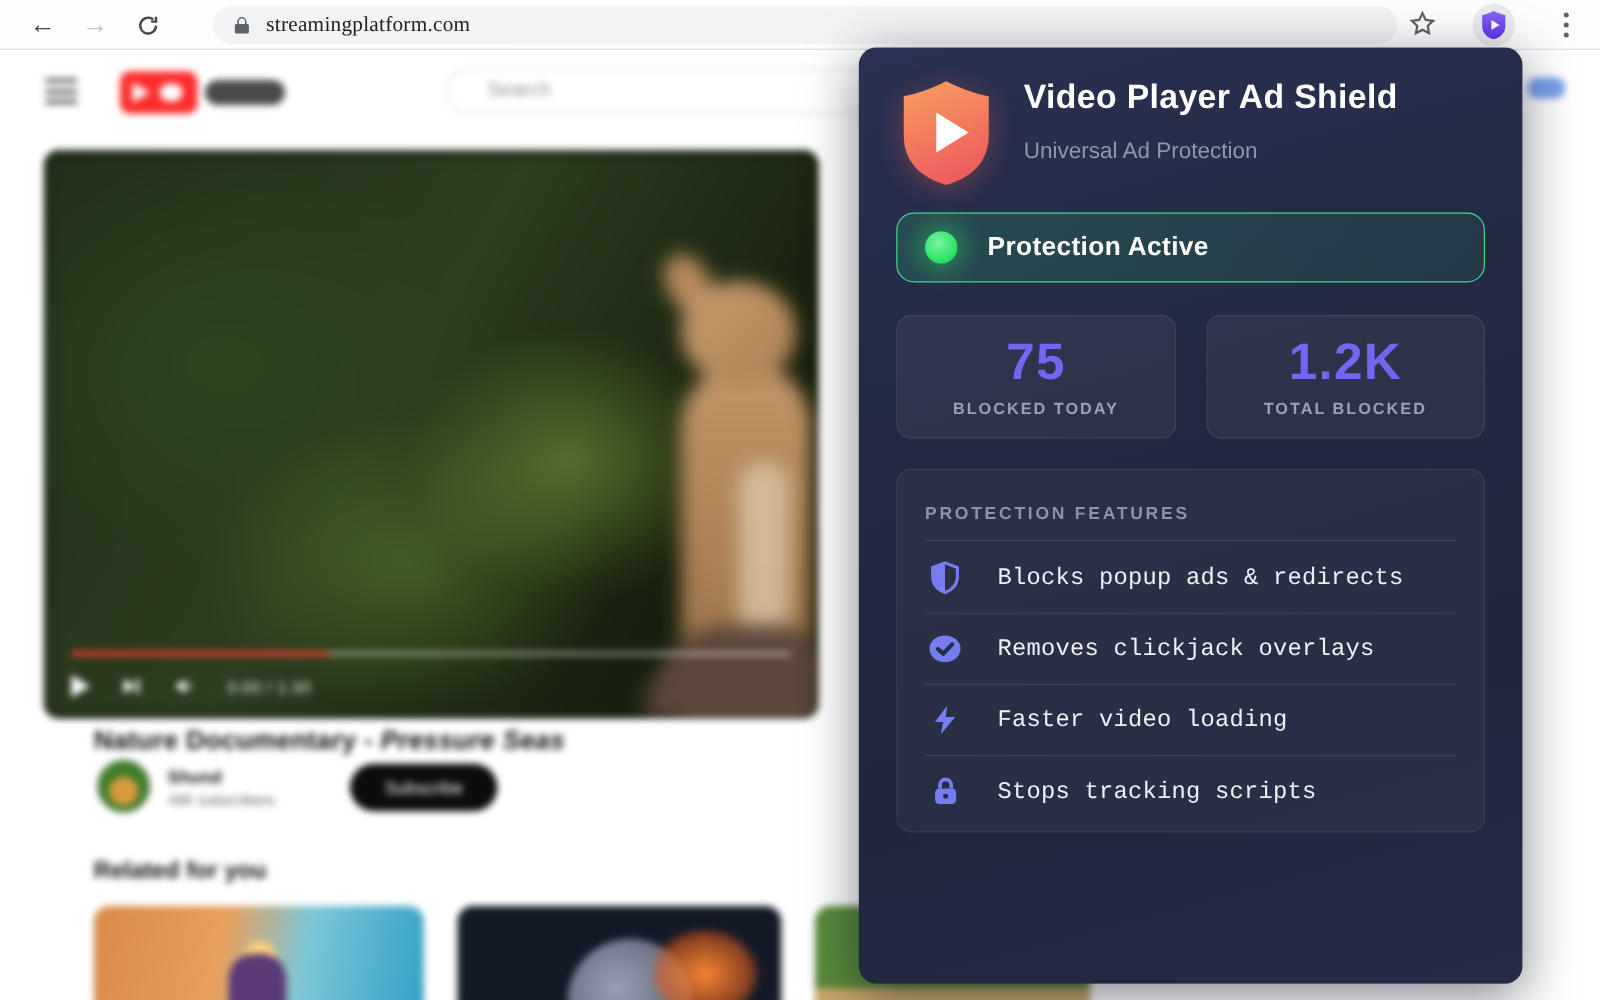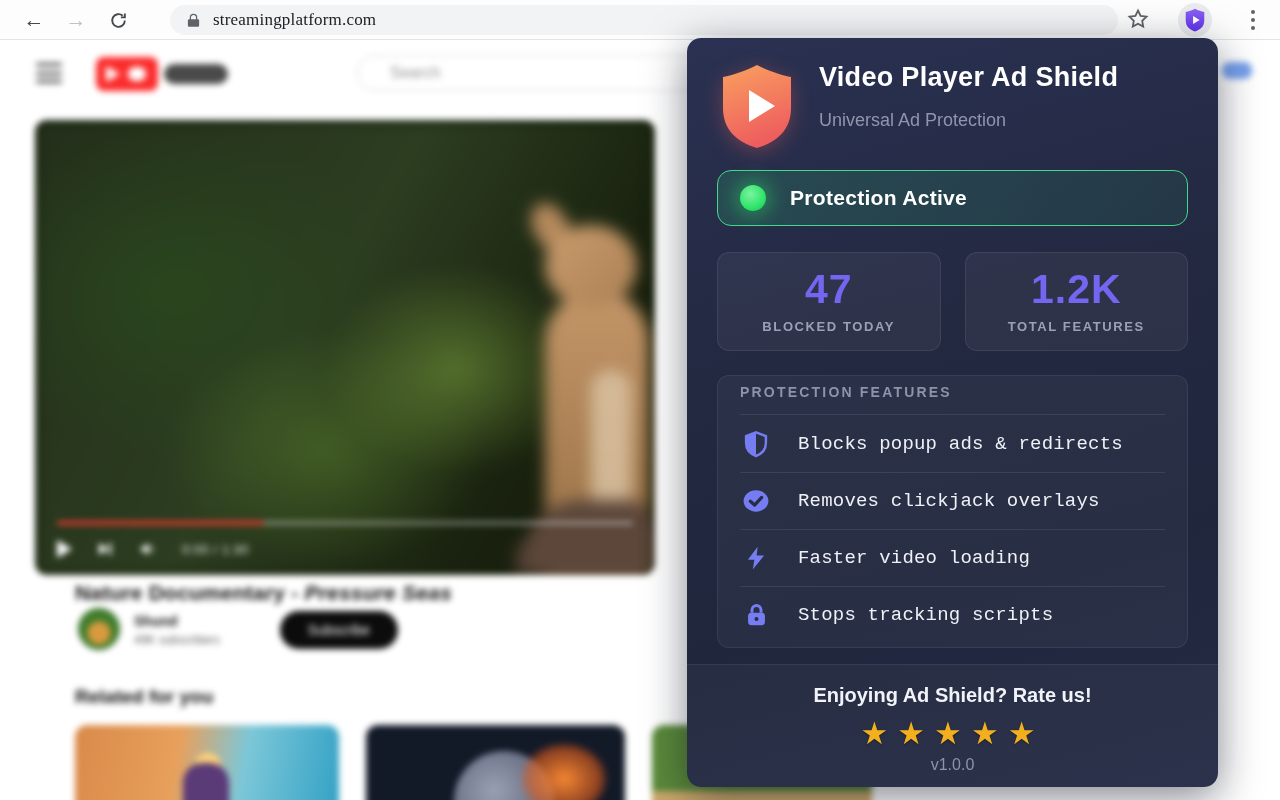--- a/index.html
+++ b/index.html
@@ -129,21 +129,21 @@
                 box-shadow:0 0 18px 6px rgba(46,229,106,.38); }
   .toggle-label { margin-left:24px; font-size:21px; font-weight:600; color:#fff; letter-spacing:.3px; }
 
   .stats { margin-top:26px; display:grid; grid-template-columns:1fr 1fr; gap:24px; }
   .stat-card { background:rgba(255,255,255,.05); border:1px solid rgba(255,255,255,.08);
                border-radius:12px; text-align:center; padding:13px 0 16px; }
   .stat-value { font-size:41px; font-weight:800; color:#7466f0; letter-spacing:1px; }
   .stat-label { font-size:13px; font-weight:600; color:#9aa0b5; letter-spacing:1.6px; margin-top:6px; }
 
   .features { margin-top:24px; background:rgba(255,255,255,.04);
-              border:1px solid rgba(255,255,255,.07); border-radius:12px; padding:0 22px 4px; }
+              border:1px solid rgba(255,255,255,.07); border-radius:12px; padding:18px 22px 4px; }
   .feat-heading { font-size:14px; font-weight:bold; color:#8d93a9; letter-spacing:2.2px;
                   padding:8px 0 14px; border-bottom:1px solid rgba(255,255,255,.09); }
   .feat-row { display:flex; align-items:center; height:57px;font-family:Liberation Mono, monospace; }
   .feat-row + .feat-row { border-top:1px solid rgba(255,255,255,.09); }
   .feat-icon { width:32px; height:32px; flex:0 0 auto; display:flex; align-items:center; justify-content:center; }
   .feat-label { margin-left:26px; font-size:19px; color:#eef1f7; letter-spacing:.2px; }
 
   .pp-footer { position:absolute; left:0; bottom:0; width:100%; height:123px;
                background:rgba(255,255,255,.035); border-top:1px solid rgba(255,255,255,.07);
                text-align:center; padding-top:19px; }
@@ -277,26 +277,26 @@
         </div>
       </div>
 
       <div class="toggle-pill">
         <div class="toggle-dot"></div>
         <div class="toggle-label">Protection Active</div>
       </div>
 
       <div class="stats">
         <div class="stat-card">
-          <div class="stat-value">47</div>
+          <div class="stat-value">75</div>
           <div class="stat-label">BLOCKED TODAY</div>
         </div>
         <div class="stat-card">
           <div class="stat-value">1.2K</div>
-          <div class="stat-label">TOTAL FEATURES</div>
+          <div class="stat-label">TOTAL BLOCKED</div>
         </div>
       </div>
 
       <div class="features">
         <div class="feat-heading">PROTECTION FEATURES</div>
 
         <div class="feat-row">
           <span class="feat-icon">
             <svg width="28" height="30" viewBox="0 0 24 24">
               <path d="M12 2 L20.5 5.2 V11 C20.5 16.6 17 20.5 12 22.3 C7 20.5 3.5 16.6 3.5 11 V5.2 Z" fill="none" stroke="#767df2" stroke-width="2.1"></path>
@@ -331,22 +331,15 @@
               <rect x="4.5" y="10" width="15" height="11" rx="3" fill="#767df2"></rect>
               <path d="M8 10 V7.5 a4 4 0 0 1 8 0 V10" fill="none" stroke="#767df2" stroke-width="2.6"></path>
               <circle cx="12" cy="15.5" r="1.8" fill="#272d45"></circle>
             </svg>
           </span>
           <span class="feat-label">Stops tracking scripts</span>
         </div>
       </div>
     </div>
 
-    <div class="pp-footer">
-      <div class="rate-text">Enjoying Ad Shield? Rate us!</div>
-      <div class="stars-row">
-        <span>★</span><span>★</span><span>★</span><span>★</span><span>★</span>
-      </div>
-      <div class="version">v1.0.0</div>
-    </div>
   </div>
 
 </div>
 
 </body></html>

